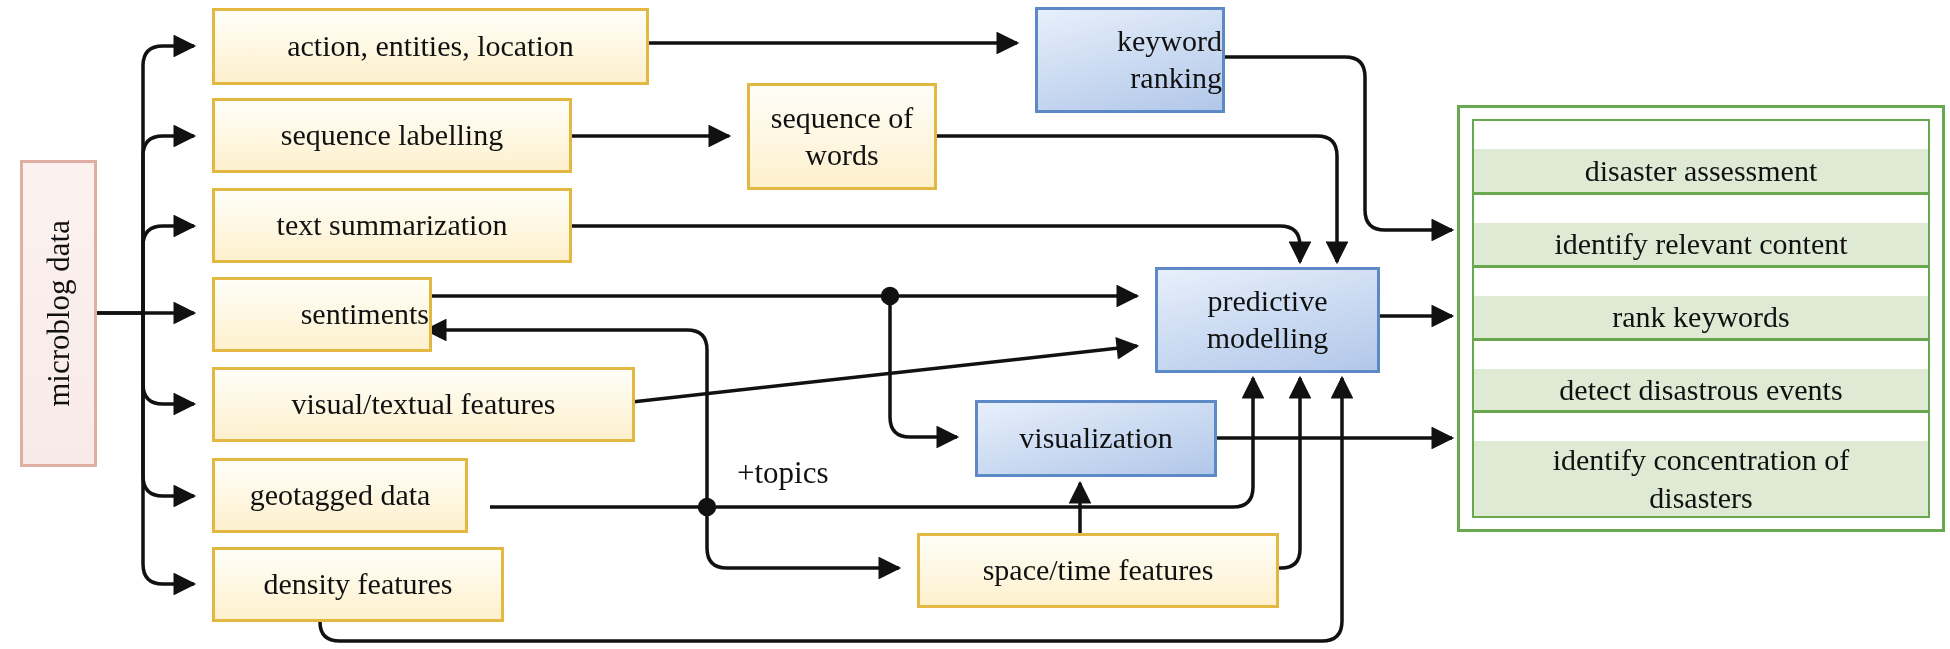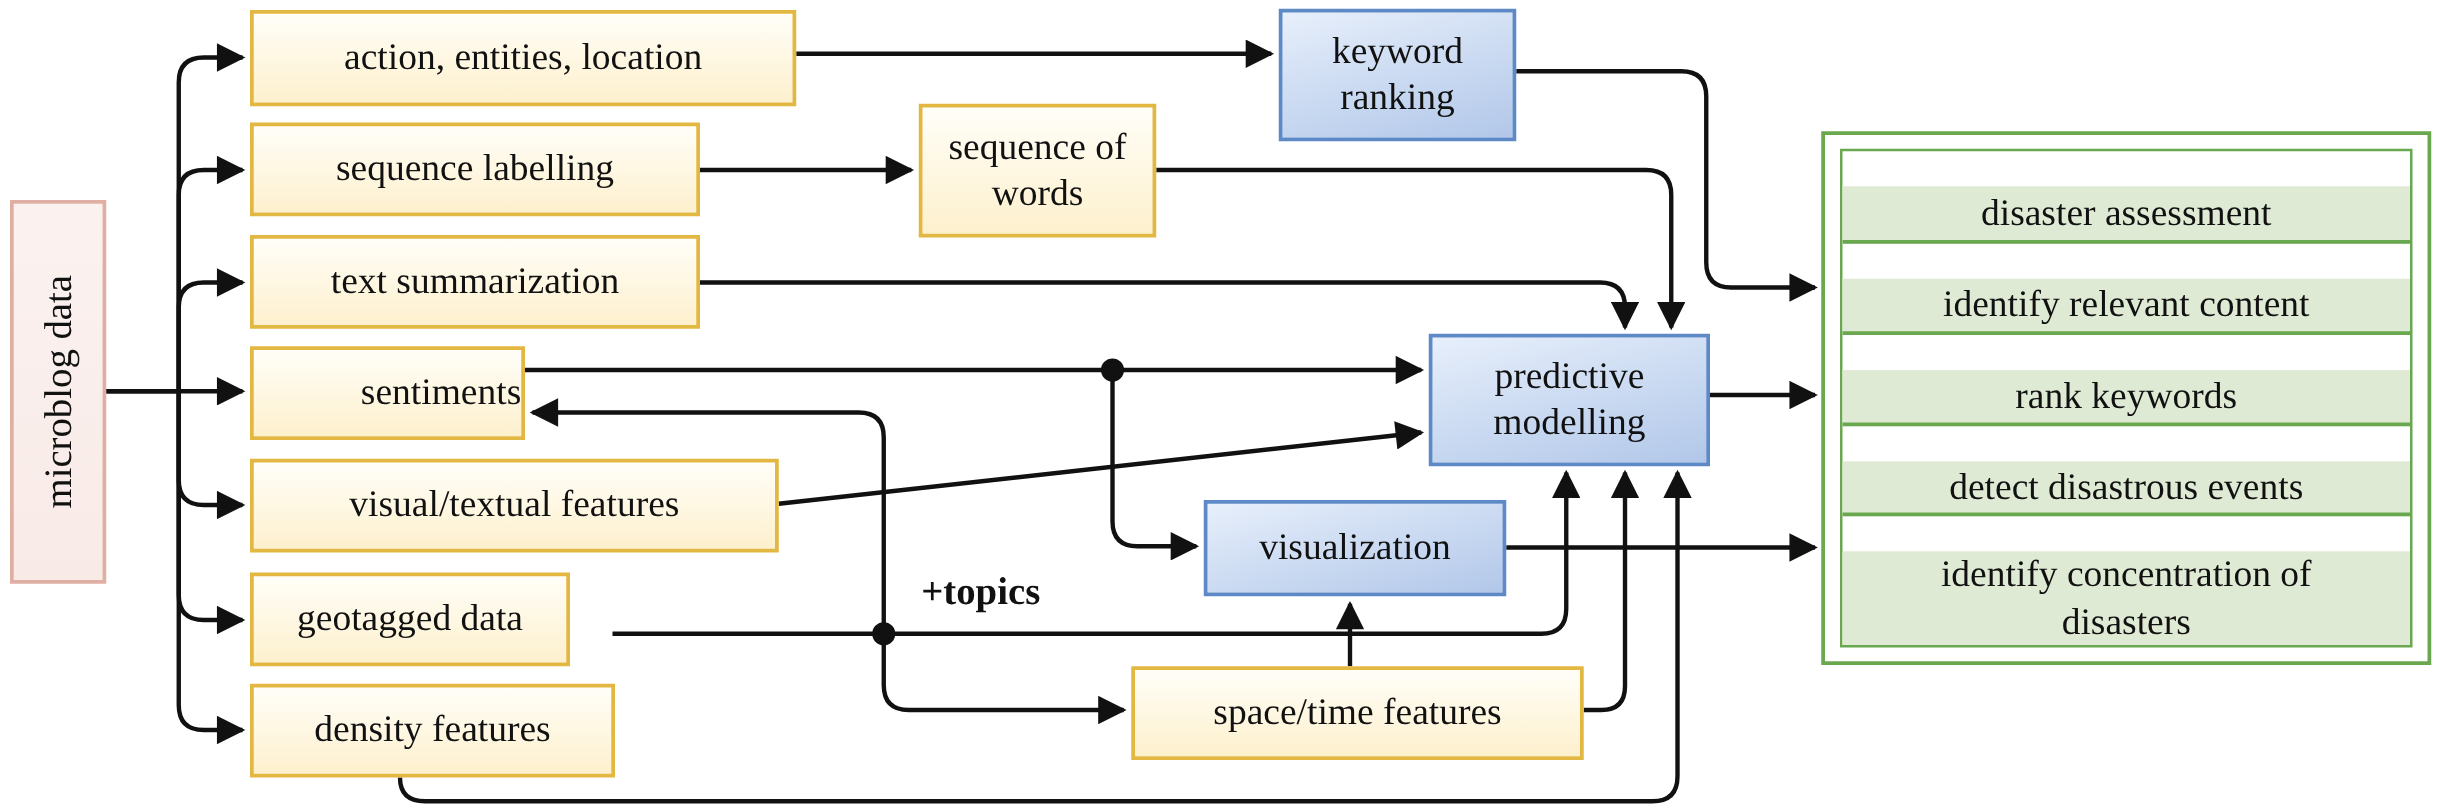--- a/index.html
+++ b/index.html
@@ -8,21 +8,21 @@
     width:1950px;height:649px;
     background:#ffffff;
     font-family:"Liberation Serif","DejaVu Serif",serif;
     overflow:hidden;
   }
   .node{
     position:absolute;
     box-sizing:border-box;
     display:flex;align-items:center;justify-content:center;
     text-align:center;
-    font-size:30px;line-height:1.22;color:#111;
+    font-size:30px;line-height:1.22;color:#111;margin-left:12px;
   }
   .yellow{
     border:3px solid #e3b842;
     background:linear-gradient(180deg,#fffef8 0%,#fdf0cd 100%);
   }
   .blue{
     border:3px solid #5d89c6;
     background:linear-gradient(165deg,#e7effb 0%,#c9d9f1 55%,#b2c7e9 100%);
   }
   .pink{
@@ -140,31 +140,31 @@
   <div class="node yellow" style="left:200px;top:547px;width:292px;height:75px;">
     <span>density features</span>
   </div>
   <div class="node yellow" style="left:735px;top:83px;width:190px;height:107px;padding:16px 16px;">
     <span>sequence of words</span>
   </div>
   <div class="node yellow" style="left:905px;top:533px;width:362px;height:75px;text-align:center;">
     <span>space/time features</span>
   </div>
 
-  <div class="node blue" style="left:1023px;top:7px;width:190px;height:106px;">
+  <div class="node blue" style="left:1023px;top:7px;width:190px;height:106px;text-align:right;">
     <span>keyword ranking</span>
   </div>
   <div class="node blue" style="left:1143px;top:267px;width:225px;height:106px;">
     <span>predictive modelling</span>
   </div>
   <div class="node blue" style="left:963px;top:400px;width:242px;height:77px;">
     <span>visualization</span>
   </div>
 
-  <div class="edge-annotation" style="left:737px;top:455px;font-weight:bold;">+topics</div>
+  <div class="edge-annotation" style="left:737px;top:455px;">+topics</div>
 
   <div class="green-outer" style="left:1457px;top:105px;width:488px;height:427px;">
     <div class="green-inner">
       <div class="green-row" style="height:73px;">disaster assessment</div>
       <div class="green-row" style="height:72px;">identify relevant content</div>
       <div class="green-row" style="height:73px;">rank keywords</div>
       <div class="green-row" style="height:70px;">detect disastrous events</div>
       <div class="green-row" style="flex:1;">identify concentration of disasters</div>
     </div>
   </div>

